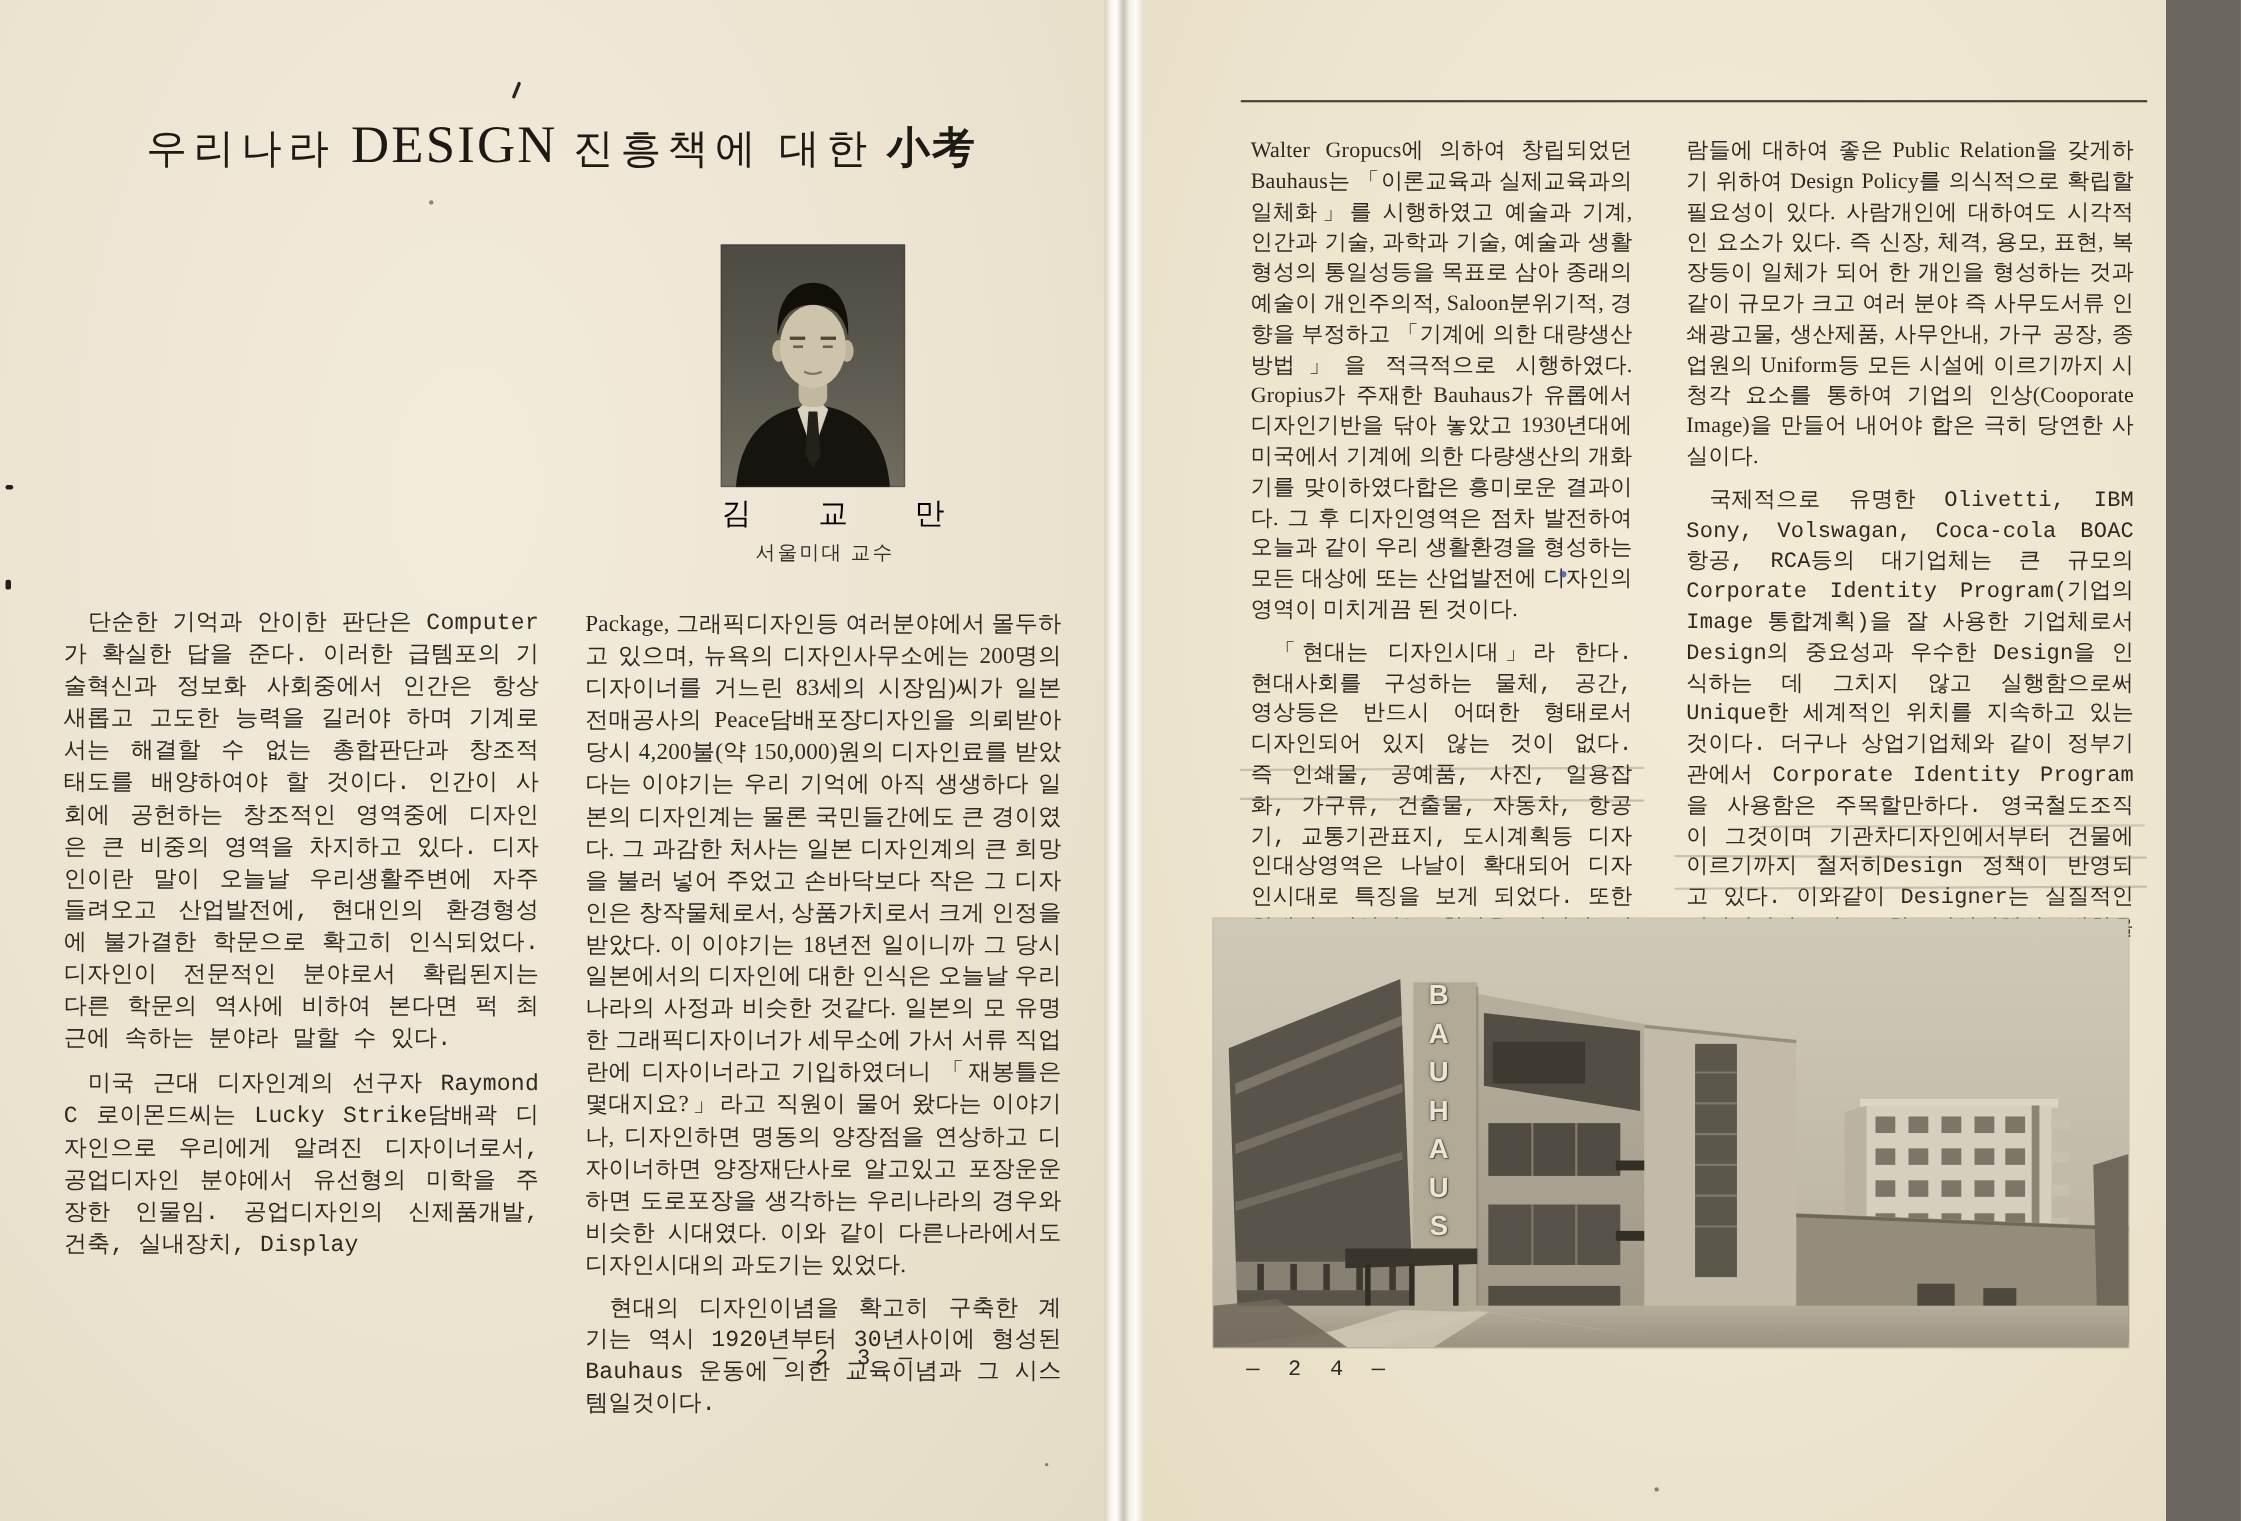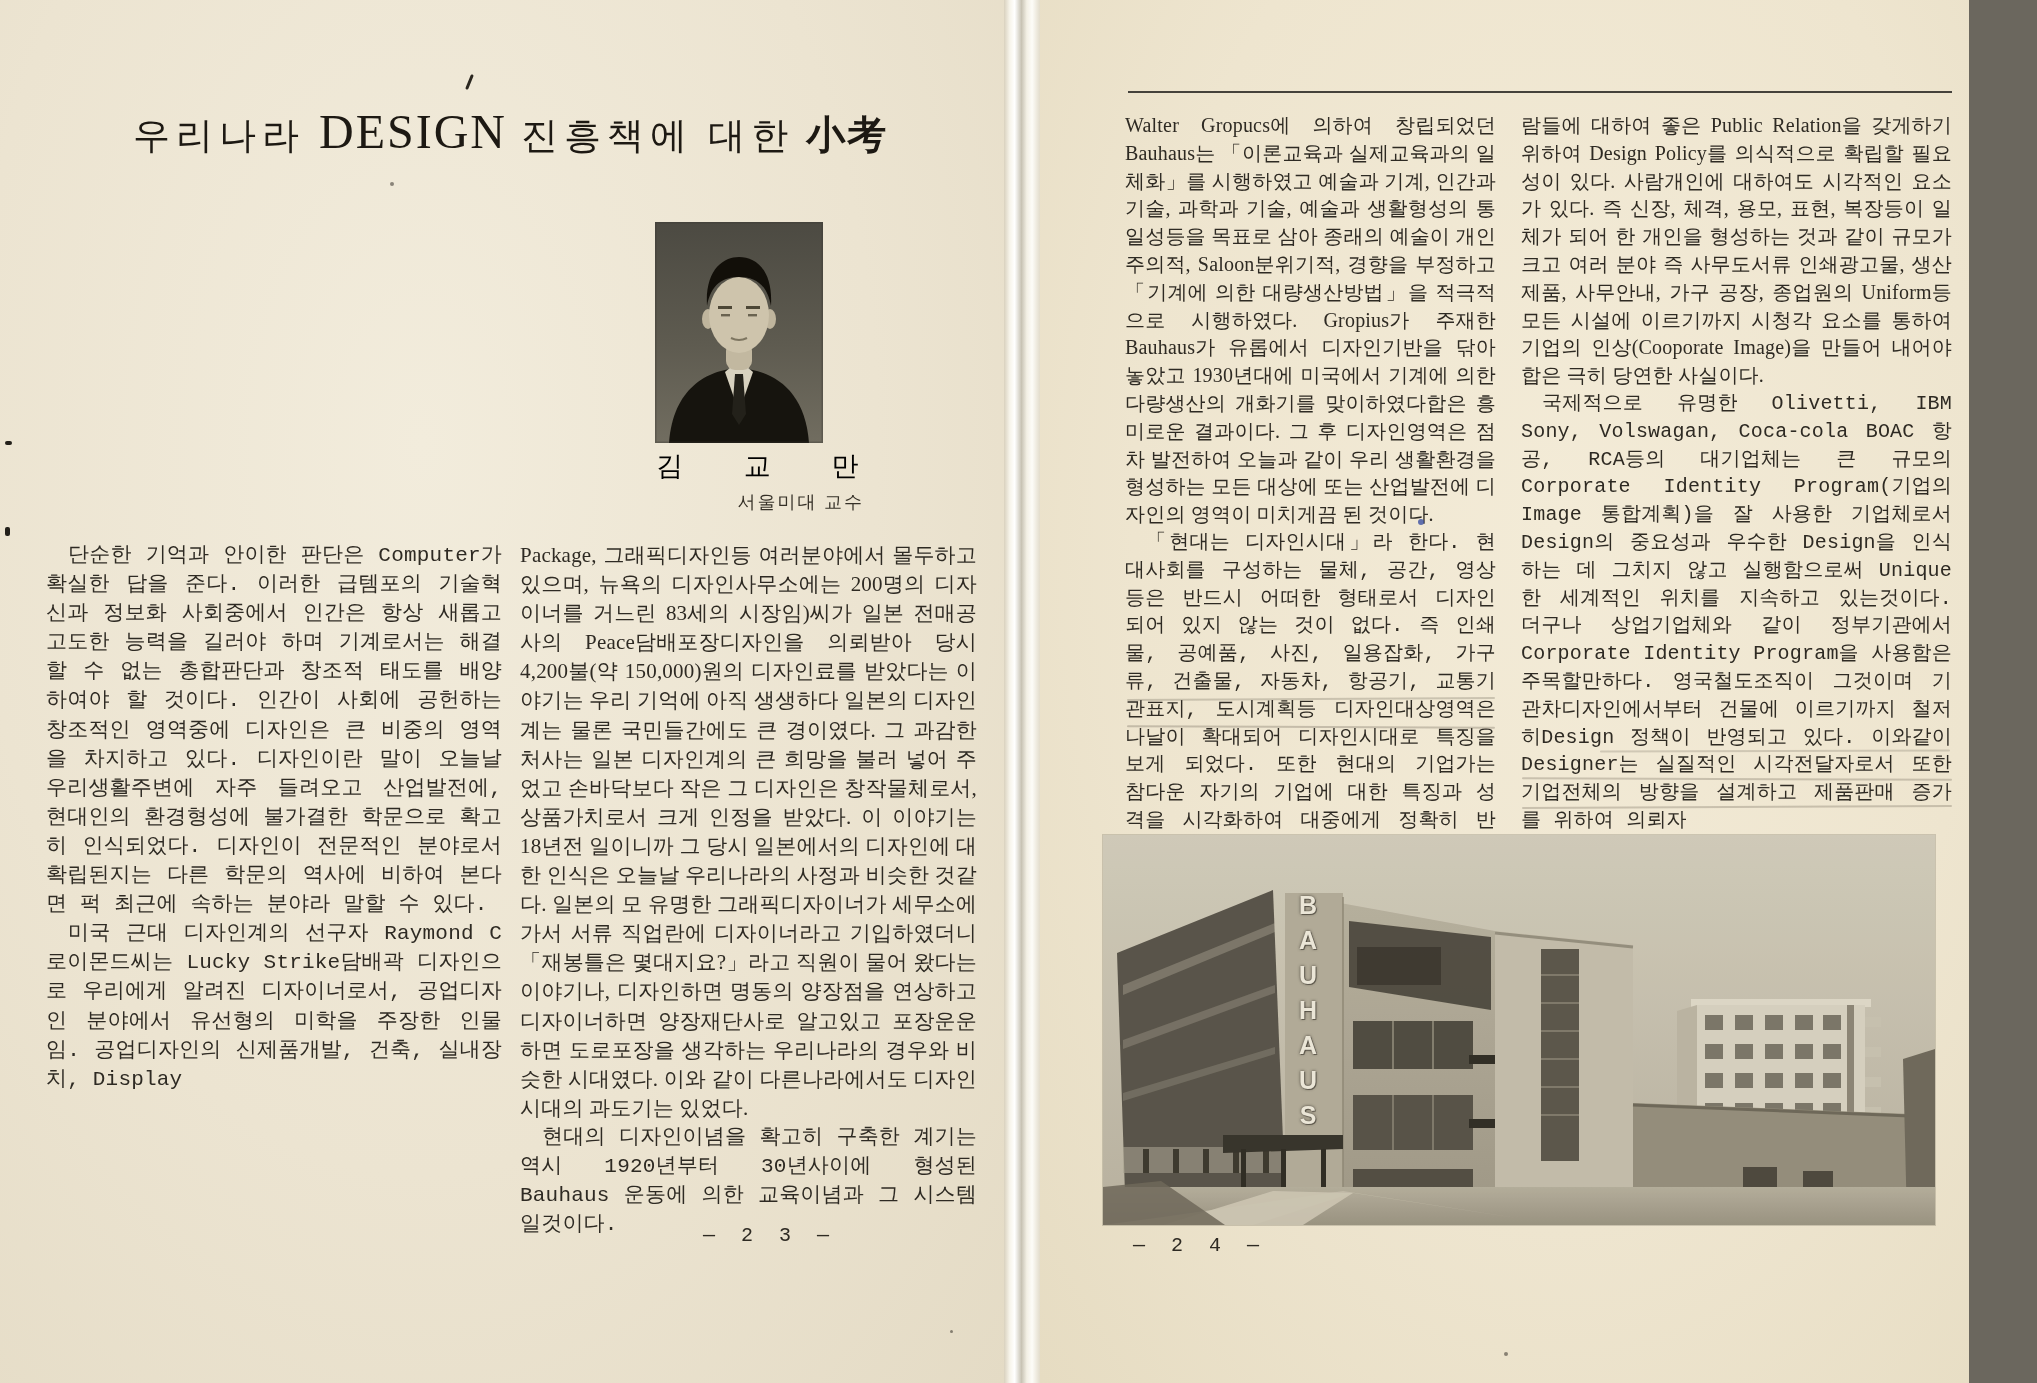--- a/index.html
+++ b/index.html
@@ -27,25 +27,25 @@
   .title .ko   { font-size:37px; letter-spacing:6px; }
   .title .latin{ font-size:48px; letter-spacing:2px; margin:0 8px; }
   .title .hanja{ font-size:39px; font-weight:bold; margin-left:6px; }
   .portrait { position:absolute; left:655px; top:222px; width:168px; height:221px; }
   .portrait svg { display:block; }
   .author-name {
     position:absolute; left:656px; top:448px; font-size:27px; color:#000000;
     word-spacing:52px; white-space:nowrap; letter-spacing:1px;
   }
   .author-affil {
-    position:absolute; left:636px; top:490px; width:228px; text-align:right;
+    position:absolute; left:636px; top:490px; width:228px; text-align:center;
     font-size:18px; letter-spacing:2px; color:#353027;
   }
   .col { position:absolute; text-align:justify; color:#2e2a23; }
-  .col p { margin:0; letter-spacing:0.2px; }
+  .col p { margin:12px; letter-spacing:0.2px; }
   .col p.indent { text-indent:1.05em;font-family:Liberation Mono, monospace; }
   .lcol1 { left:46px;  top:541px; width:456px; font-size:21px; line-height:29.1px; }
   .lcol2 { left:520px; top:541px; width:457px; font-size:21px; line-height:29.1px; }
   .rcol1 { left:1125px; top:112px; width:371px; font-size:20px; line-height:27.8px; }
   .rcol2 { left:1521px; top:112px; width:431px; font-size:20px; line-height:27.8px; }
   .top-rule { position:absolute; left:1128px; top:91px; width:824px; height:2px; background:#45423b; }
   .pageno { position:absolute; font-size:20px; letter-spacing:7px; color:#2e2a23; white-space:nowrap;font-family:Liberation Mono, monospace; }
   #pn-left  { left:703px;  top:1224px; }
   #pn-right { left:1133px; top:1234px; }
   .bauhaus-photo {

